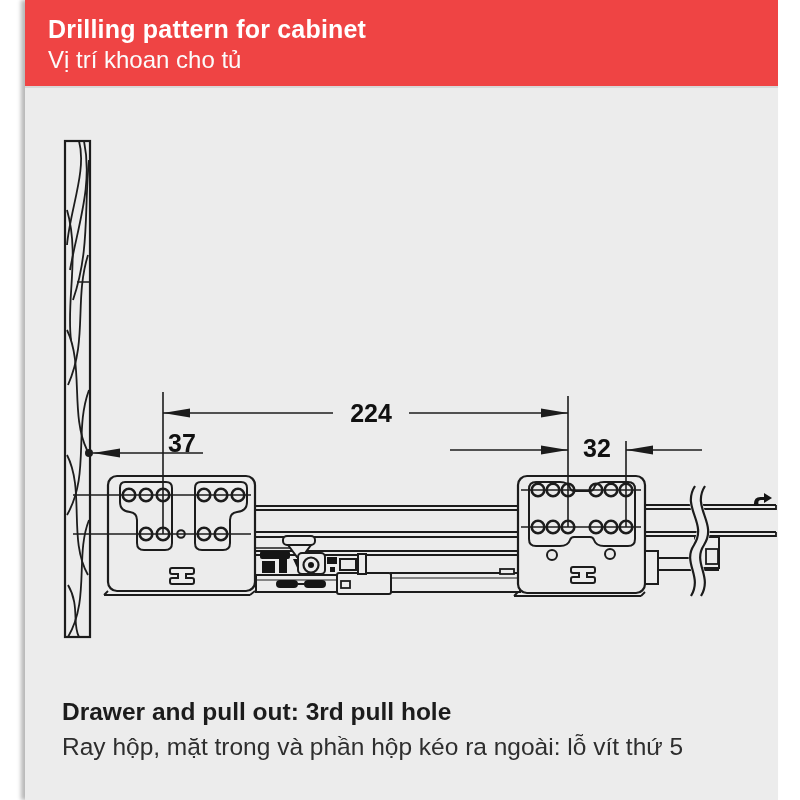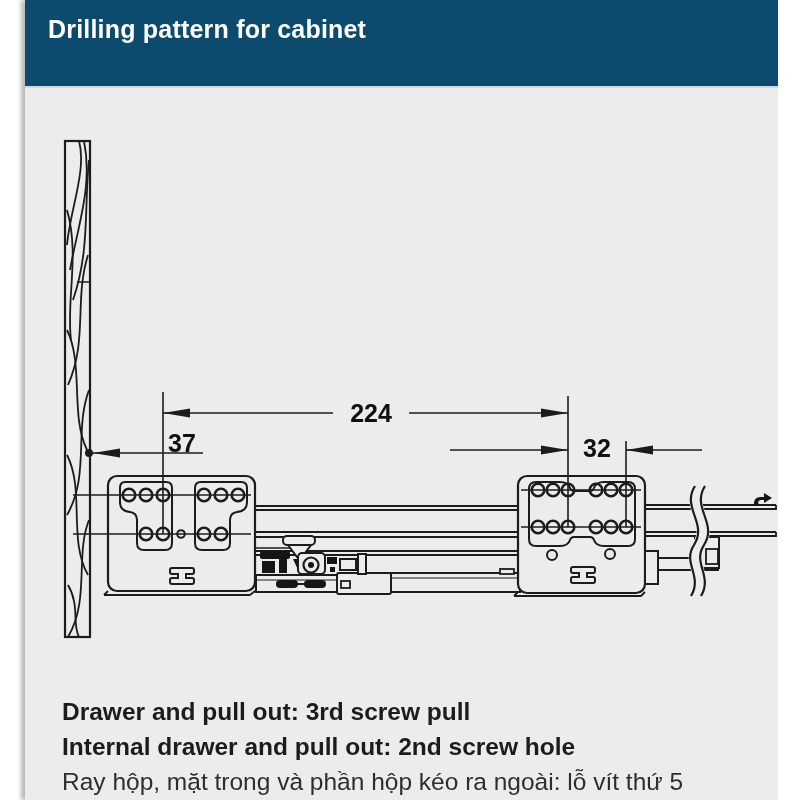--- a/index.html
+++ b/index.html
@@ -10,21 +10,21 @@
   }
   .page{
     position:relative;
     margin-left:25px;
     width:753px;height:800px;
     background:#ececec;
     box-shadow:-4px 0 4px rgba(0,0,0,.28);
   }
   .header{
     position:absolute;top:0;left:0;right:0;height:88px;
-    background:#0c4a6e;
+    background:#ef4444;
     color:#ffffff;
     padding:14px 0 0 23px;
     box-sizing:border-box;
     border-bottom:2px solid #d8d8d8;
   }
   .header .title{font-size:25px;font-weight:700;line-height:30px;letter-spacing:.2px;}
   .header .subtitle{font-size:24px;font-weight:400;line-height:31px;color:#fbfbfb;}
   svg.diagram{position:absolute;left:0;top:0;width:753px;height:800px;}
   .footer{
     position:absolute;left:37px;top:694px;width:700px;
@@ -196,21 +196,21 @@
       <g fill="#111111" stroke="none" font-family="Liberation Sans, DejaVu Sans, sans-serif" font-size="25" font-weight="700" text-anchor="middle">
         <text x="182" y="452">37</text>
         <text x="371" y="422">224</text>
         <text x="597" y="457">32</text>
       </g>
     </g>
   </svg>
 
   <div class="header">
     <div class="title">Drilling pattern for cabinet</div>
+    <div class="subtitle">Vị trí khoan cho tủ</div>
   </div>
 
   <div class="footer">
-    <div class="b">Drawer and pull out: 3rd screw pull</div>
-    <div class="b">Internal drawer and pull out: 2nd screw hole</div>
+    <div class="b">Drawer and pull out: 3rd pull hole</div>
     <div class="r">Ray hộp, mặt trong và phần hộp kéo ra ngoài: lỗ vít thứ 5</div>
   </div>
 
 </div>
 
 </body></html>

